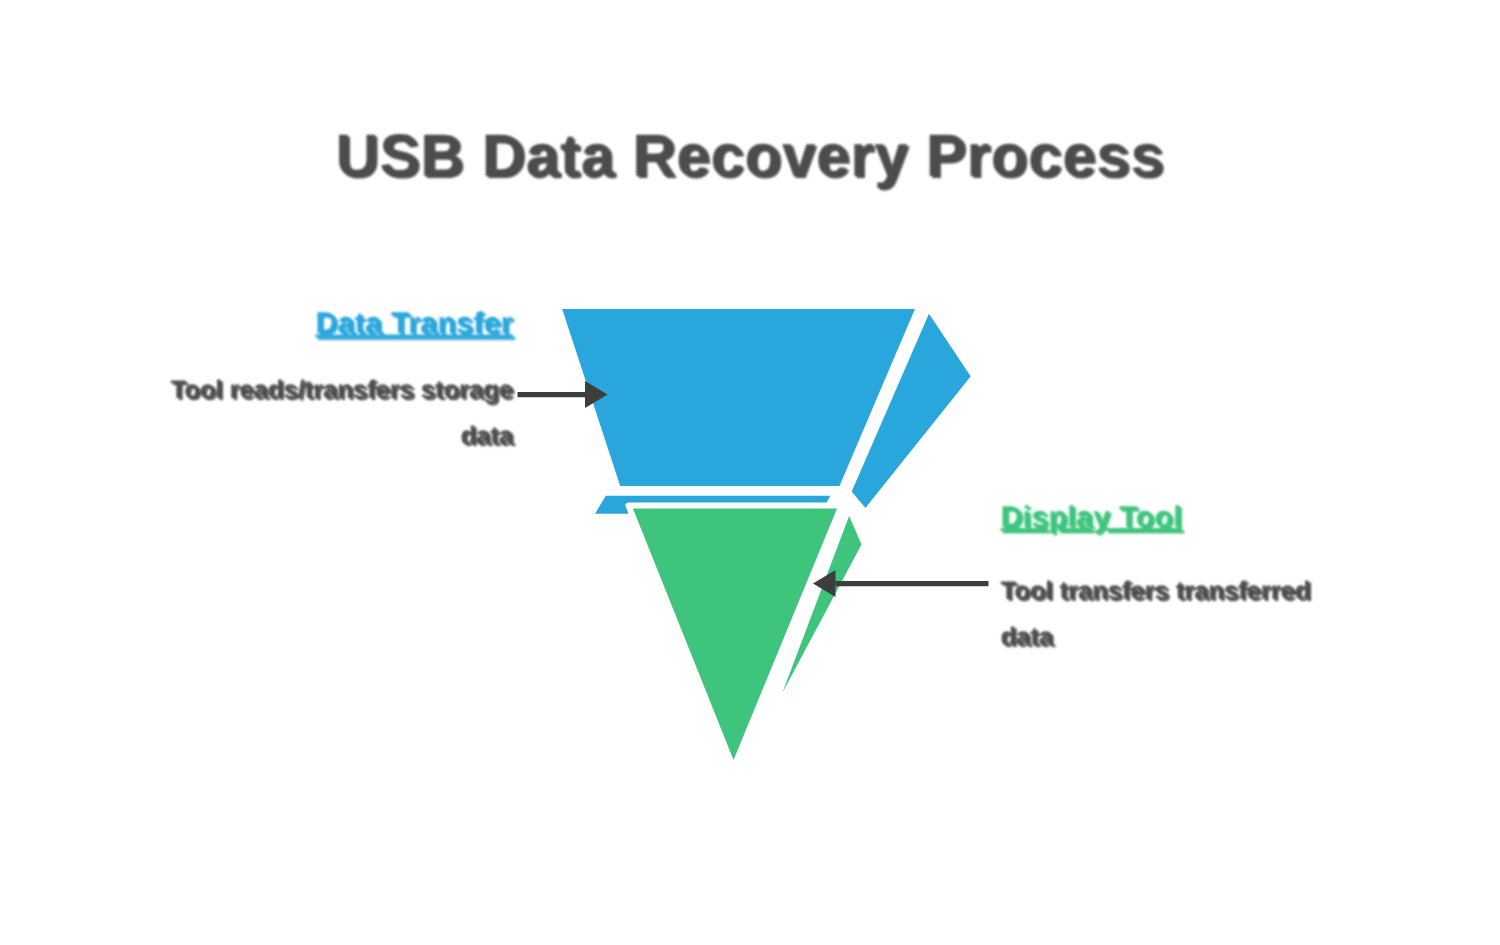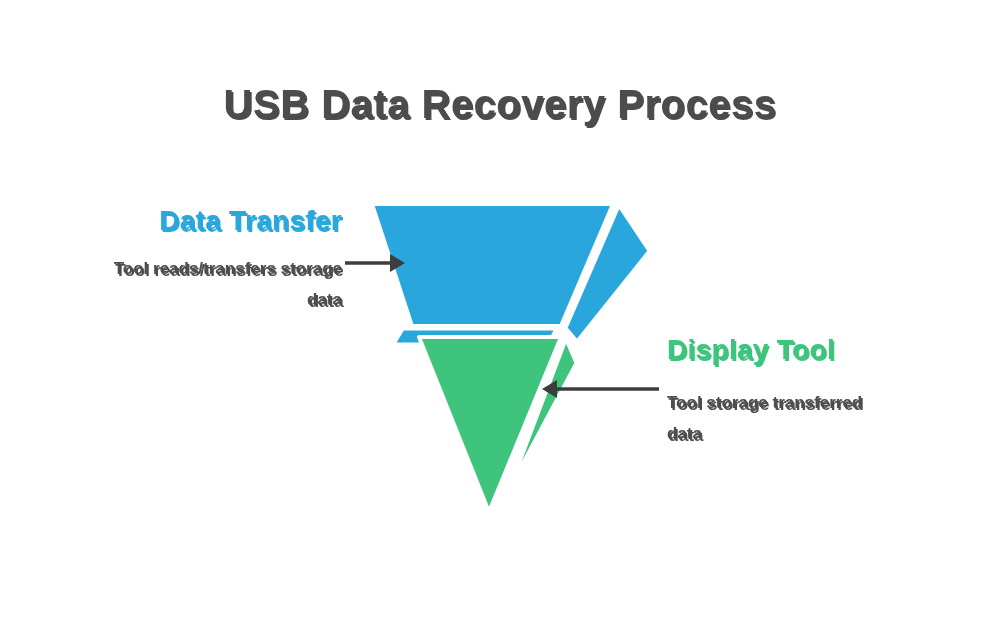--- a/index.html
+++ b/index.html
@@ -41,23 +41,24 @@
     width: 280px;
     text-align: right;
   }
   .callout.right {
     top: 334px;
     left: 667px;
     width: 290px;
     text-align: left;
   }
   .stage-label {
-    font-size: 28px;
+    font-size: 20px;
     font-weight: 700;
     letter-spacing: 0.3px;
+    text-decoration: underline;
   }
   .stage-label.blue  { color: #2aa7dc; }
   .stage-label.green { color: #3ec47d; }
   .stage-desc {
     font-size: 17px;
     font-weight: 700;
     line-height: 31px;
     color: #4e4e4e;
   }
   .callout.left  .stage-desc { margin-top: 16px; }
@@ -97,18 +98,18 @@
     <div class="stage-label blue ghost">Data Transfer</div>
     <div class="stage-desc ghost">
       <div>Tool reads/transfers storage</div>
       <div>data</div>
     </div>
   </div>
 
   <div class="callout right">
     <div class="stage-label green ghost">Display Tool</div>
     <div class="stage-desc ghost">
-      <div>Tool storage transferred</div>
+      <div>Tool transfers transferred</div>
       <div>data</div>
     </div>
   </div>
 
 </div>
 
 </body></html>

